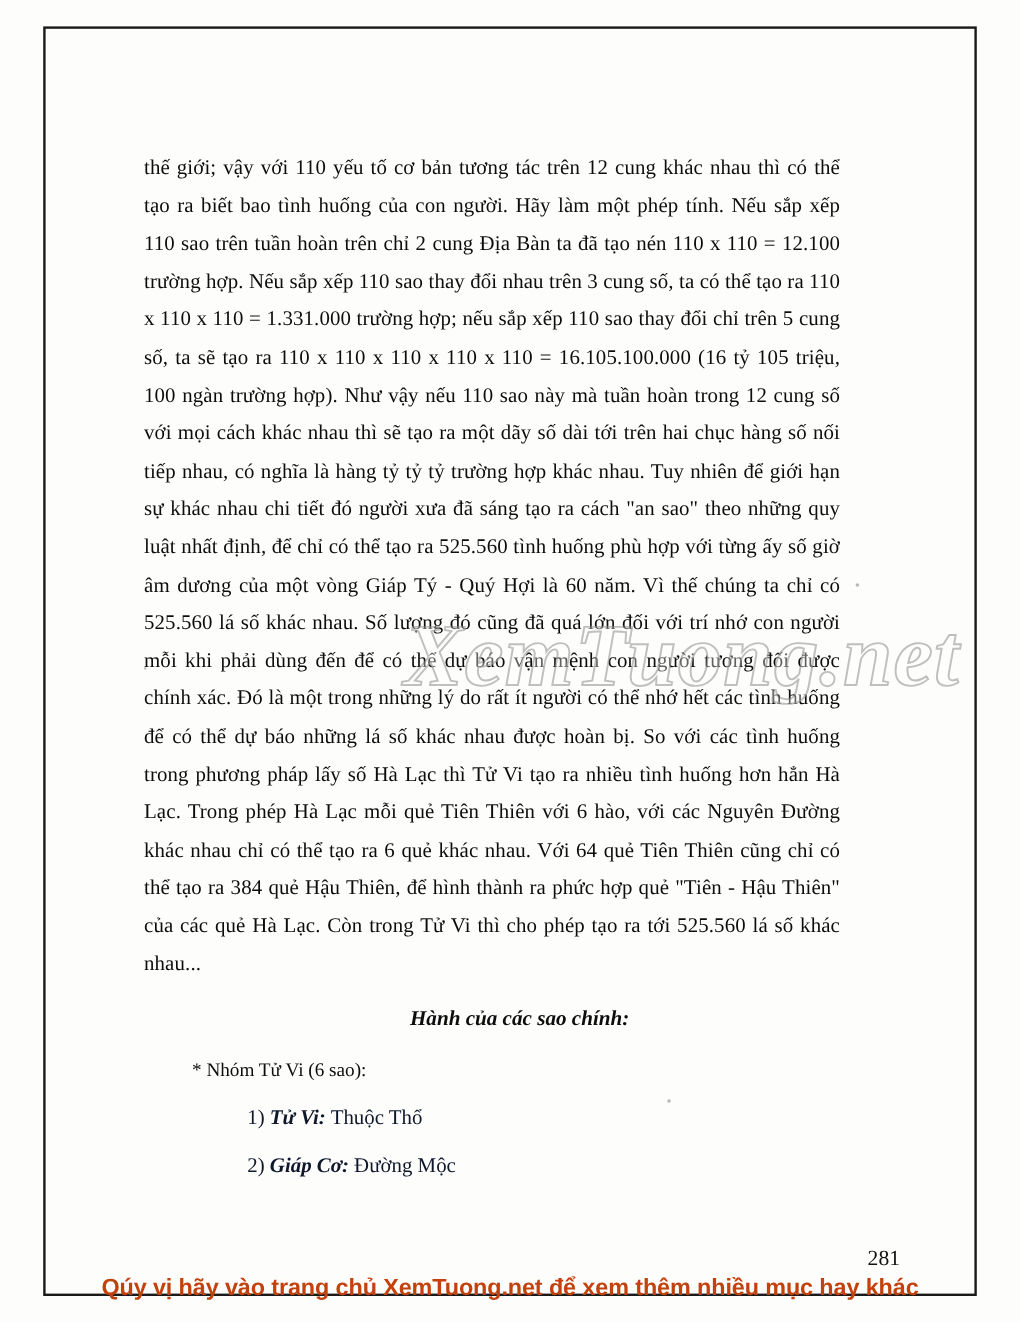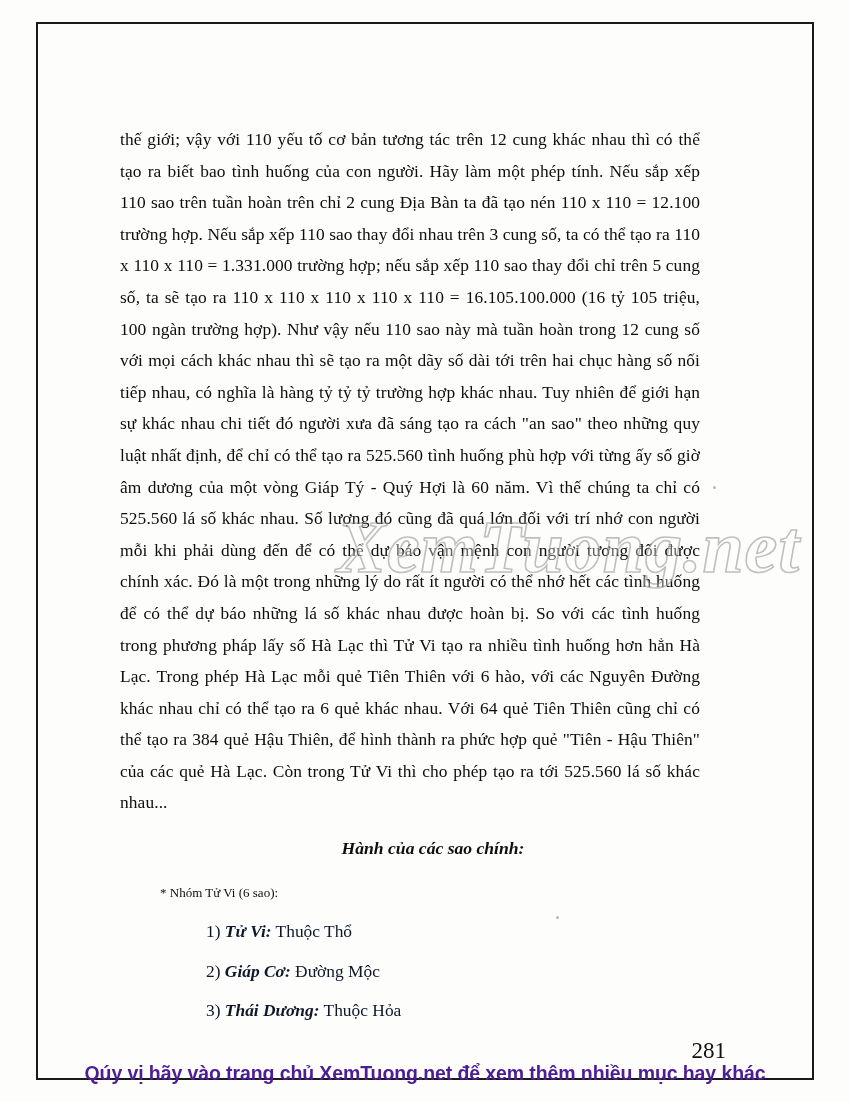--- a/index.html
+++ b/index.html
@@ -51,54 +51,54 @@
     font-size: 17.6px;
     font-weight: bold;
     font-style: italic;
     color: #0d0d0d;
     margin: 14px 0 0 46px;
     line-height: 31.6px;
     text-align: center;
   }
   .sub-line {
     font-family: "Liberation Serif", serif;
-    font-size: 13px;
+    font-size: 16px;
     color: #0d0d0d;
     margin: 12px 0 0 40px;
     line-height: 31.6px;
   }
   .list-item {
     font-family: "Liberation Serif", serif;
     font-size: 17.4px;
     color: #0f172a;
     margin: 8px 0 0 86px;
     line-height: 31.6px;
   }
   .list-item .term {
     font-weight: bold;
     font-style: italic;
   }
   .page-number {
     position: absolute;
-    right: 124px;
+    right: 100px;
     top: 1038px;
     font-family: "Liberation Serif", serif;
-    font-size: 23px;
+    font-size: 18px;
     color: #111;
   }
   .footer-note {
     position: absolute;
     left: 0;
     top: 1062px;
     width: 850px;
     text-align: center;
     font-family: "Liberation Sans", sans-serif;
     font-size: 19.5px;
     font-weight: bold;
-    color: #4c1d95;
+    color: #c2410c;
     letter-spacing: -0.1px;
   }
   .watermark {
     position: absolute;
     left: 60px;
     top: 505px;
     width: 740px;
     text-align: right;
     font-family: "Liberation Serif", serif;
     font-size: 74px;
@@ -141,25 +141,20 @@
       <span class="term">Tử Vi:</span>
       <span>Thuộc Thổ</span>
     </div>
 
     <div class="list-item">
       <span>2)</span>
       <span class="term">Giáp Cơ:</span>
       <span>Đường Mộc</span>
     </div>
 
-    <div class="list-item">
-      <span>3)</span>
-      <span class="term">Thái Dương:</span>
-      <span>Thuộc Hỏa</span>
-    </div>
   </div>
 
   <div class="watermark">XemTuong.net</div>
 
   <div class="page-number">281</div>
 
   <div class="footer-note">Qúy vị hãy vào trang chủ XemTuong.net để xem thêm nhiều mục hay khác</div>
 
 </div>
 

